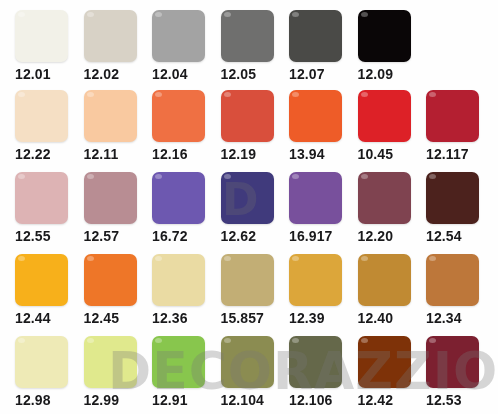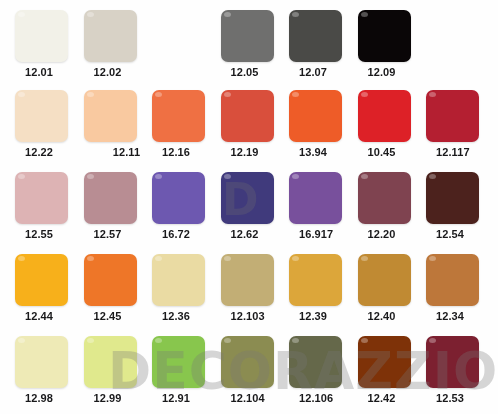--- a/index.html
+++ b/index.html
@@ -79,24 +79,24 @@
     left: 3px;
     top: 2px;
     width: 7px;
     height: 5px;
     border-radius: 50%;
     background: rgba(255,255,255,0.30);
   }
 
   .tile-label {
     position: absolute;
-    left: 11px;
+    left: 1px;
     top: 64px;
     width: 66px;
-    font-size: 11px;
+    font-size: 14px;
     font-weight: 700;
     color: #19191b;
     letter-spacing: 0.1px;
     font-family: "Liberation Sans", sans-serif;
     z-index: 6;
   }
 </style>
 </head>
 <body>
 
@@ -106,40 +106,44 @@
 
   <div class="swatch-row" style="top:2px;">
     <div class="swatch-cell" style="left:14px;">
       <div class="tile" style="background:#f2f1e8;"></div>
       <div class="tile-label">12.01</div>
     </div>
     <div class="swatch-cell" style="left:82.5px;">
       <div class="tile" style="background:#d8d2c6;"></div>
       <div class="tile-label">12.02</div>
     </div>
+    <div class="swatch-cell" style="left:151px;">
+      <div class="tile" style="background:#a3a3a3;"></div>
+      <div class="tile-label">12.04</div>
+    </div>
     <div class="swatch-cell" style="left:219.5px;">
       <div class="tile" style="background:#6f6f6e;"></div>
       <div class="tile-label">12.05</div>
     </div>
     <div class="swatch-cell" style="left:288px;">
       <div class="tile" style="background:#4a4a47;"></div>
       <div class="tile-label">12.07</div>
     </div>
     <div class="swatch-cell" style="left:356.5px;">
       <div class="tile" style="background:#0a0607;"></div>
       <div class="tile-label">12.09</div>
     </div>
   </div>
 
   <div class="swatch-row" style="top:82px;">
     <div class="swatch-cell" style="left:14px;">
       <div class="tile" style="background:#f5dfc4;"></div>
       <div class="tile-label">12.22</div>
     </div>
-    <div class="swatch-cell" style="left:82.5px;text-align:center;">
+    <div class="swatch-cell" style="left:82.5px;">
       <div class="tile" style="background:#f9c9a0;"></div>
       <div class="tile-label">12.11</div>
     </div>
     <div class="swatch-cell" style="left:151px;">
       <div class="tile" style="background:#ef7043;"></div>
       <div class="tile-label">12.16</div>
     </div>
     <div class="swatch-cell" style="left:219.5px;">
       <div class="tile" style="background:#d94f3c;"></div>
       <div class="tile-label">12.19</div>
@@ -197,21 +201,21 @@
     <div class="swatch-cell" style="left:82.5px;">
       <div class="tile" style="background:#ee7628;"></div>
       <div class="tile-label">12.45</div>
     </div>
     <div class="swatch-cell" style="left:151px;">
       <div class="tile" style="background:#eadba3;"></div>
       <div class="tile-label">12.36</div>
     </div>
     <div class="swatch-cell" style="left:219.5px;">
       <div class="tile" style="background:#c2ae75;"></div>
-      <div class="tile-label">12.103</div>
+      <div class="tile-label">15.857</div>
     </div>
     <div class="swatch-cell" style="left:288px;">
       <div class="tile" style="background:#dca63a;"></div>
       <div class="tile-label">12.39</div>
     </div>
     <div class="swatch-cell" style="left:356.5px;">
       <div class="tile" style="background:#c08a33;"></div>
       <div class="tile-label">12.40</div>
     </div>
     <div class="swatch-cell" style="left:425px;">

